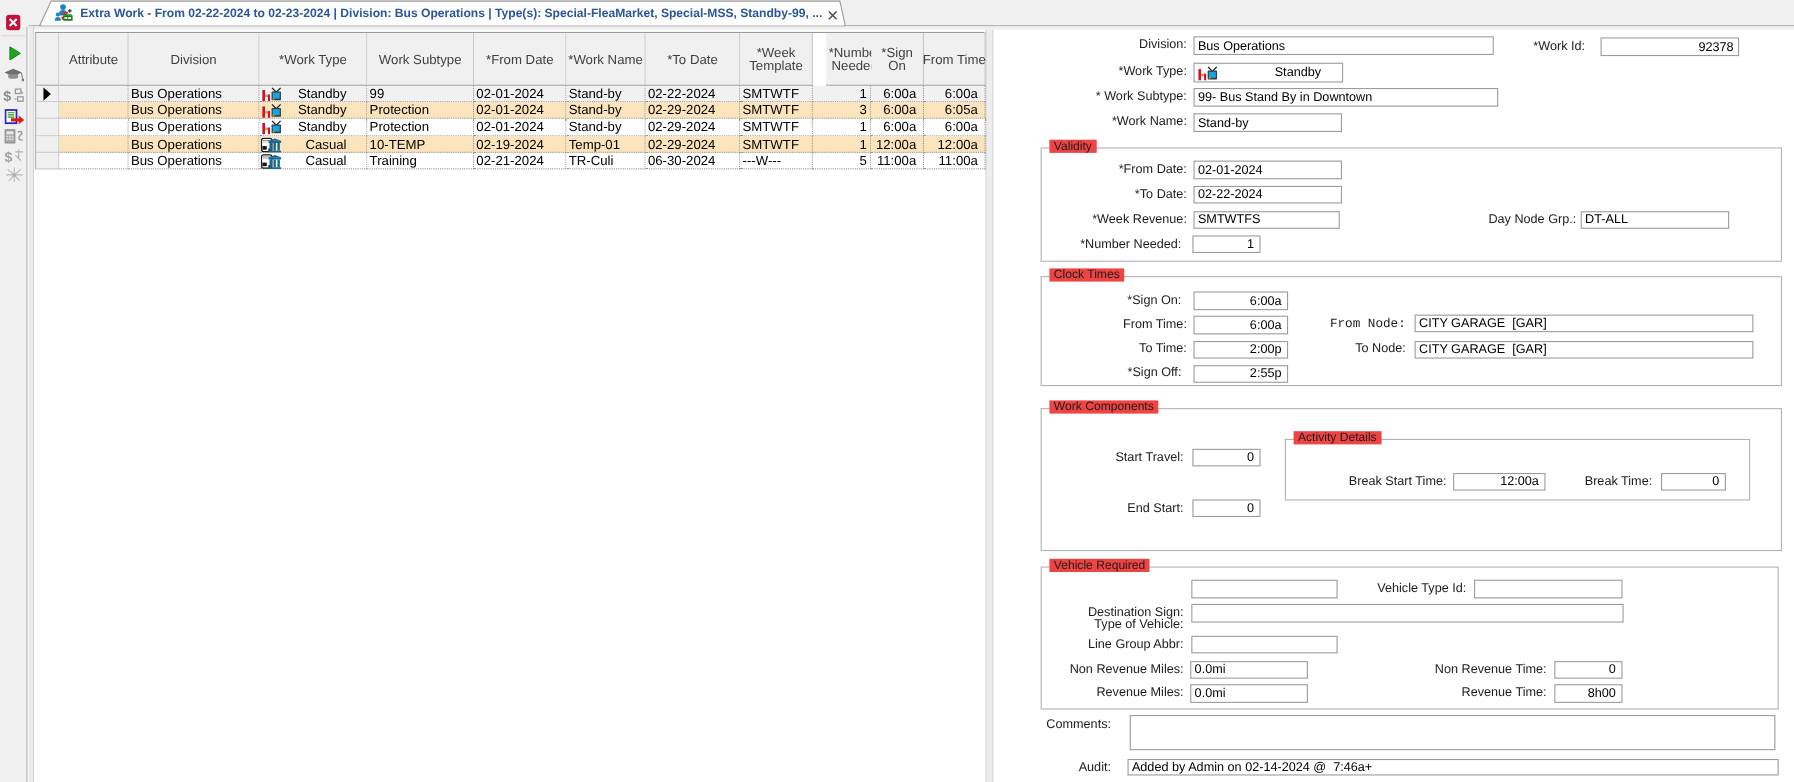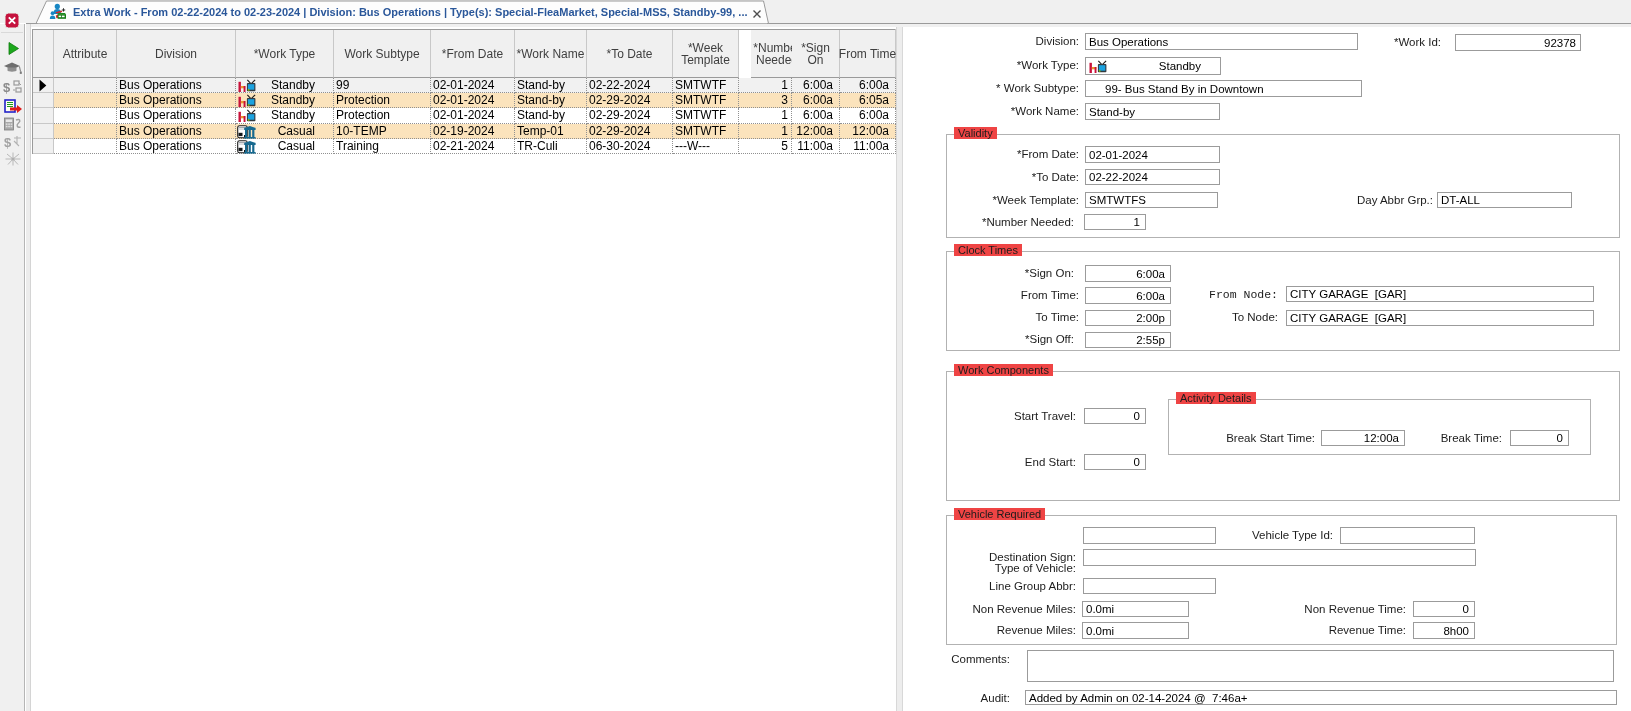--- a/index.html
+++ b/index.html
@@ -249,32 +249,32 @@
 <rect x="5.6" y="5.0" width="1.9" height="6.0" fill="#c9113a"></rect>
 </svg>
 <svg style="position:absolute;left:1097.0px;top:59.5px" width="11" height="13" viewBox="0 0 11 13">
 <path d="M4.9 4.6 L1.3 0.9" stroke="#1a1a1a" stroke-width="1.1" fill="none"></path>
 <path d="M5.3 4.6 L9.1 0.9" stroke="#1a1a1a" stroke-width="1.1" fill="none"></path>
 <rect x="0.9" y="4.1" width="8.5" height="8.1" rx="0.8" fill="#33393f"></rect>
 <rect x="1.9" y="5.2" width="6.4" height="5.5" fill="#1ba2e0"></rect>
 <circle cx="2.7" cy="10.9" r="0.85" fill="#8bc400"></circle>
 </svg>
 <div class="lbl" style="left:819px;top:81.5px;width:260px;">* Work Subtype:</div>
-<div class="inp" style="left:1085px;top:80px;width:277px;height:17px;padding-left:19px;">99- Bus Stand By in Downtown</div>
+<div class="inp" style="left:1085px;top:80px;width:277px;height:17px;padding-left:3px;">99- Bus Stand By in Downtown</div>
 <div class="lbl" style="left:819px;top:104.5px;width:260px;">*Work Name:</div>
 <div class="inp" style="left:1085px;top:103px;width:135px;height:17px;padding-left:3px;">Stand-by</div>
 <div class="fs" style="left:946px;top:134px;width:674px;height:104px;"></div>
 <div class="leg" style="left:954px;top:127px;">Validity</div>
 <div class="lbl" style="left:819px;top:147.5px;width:260px;">*From Date:</div>
 <div class="inp" style="left:1085px;top:146px;width:135px;height:17px;padding-left:3px;">02-01-2024</div>
 <div class="lbl" style="left:819px;top:170.5px;width:260px;">*To Date:</div>
 <div class="inp" style="left:1085px;top:169px;width:135px;height:16px;padding-left:3px;">02-22-2024</div>
-<div class="lbl" style="left:819px;top:193.5px;width:260px;">*Week Template:</div>
+<div class="lbl" style="left:819px;top:193.5px;width:260px;">*Week Revenue:</div>
 <div class="inp" style="left:1085px;top:192px;width:133px;height:16px;padding-left:3px;">SMTWTFS</div>
-<div class="lbl" style="left:1173px;top:193.5px;width:260px;">Day Abbr Grp.:</div>
+<div class="lbl" style="left:1173px;top:193.5px;width:260px;">Day Node Grp.:</div>
 <div class="inp" style="left:1437px;top:192px;width:135px;height:16px;padding-left:3px;">DT-ALL</div>
 <div class="lbl" style="left:814px;top:215.5px;width:260px;">*Number Needed:</div>
 <div class="inp r" style="left:1084px;top:214px;width:62px;height:16px;padding-right:5px;">1</div>
 <div class="fs" style="left:946px;top:251px;width:674px;height:100px;"></div>
 <div class="leg" style="left:954px;top:244px;">Clock Times</div>
 <div class="lbl" style="left:814px;top:266.5px;width:260px;">*Sign On:</div>
 <div class="inp r" style="left:1085px;top:265px;width:86px;height:17px;padding-right:5px;">6:00a</div>
 <div class="lbl" style="left:819px;top:288.5px;width:260px;">From Time:</div>
 <div class="inp r" style="left:1085px;top:287px;width:86px;height:17px;padding-right:5px;">6:00a</div>
 <div class="lbl" style="left:819px;top:310.5px;width:260px;">To Time:</div>

